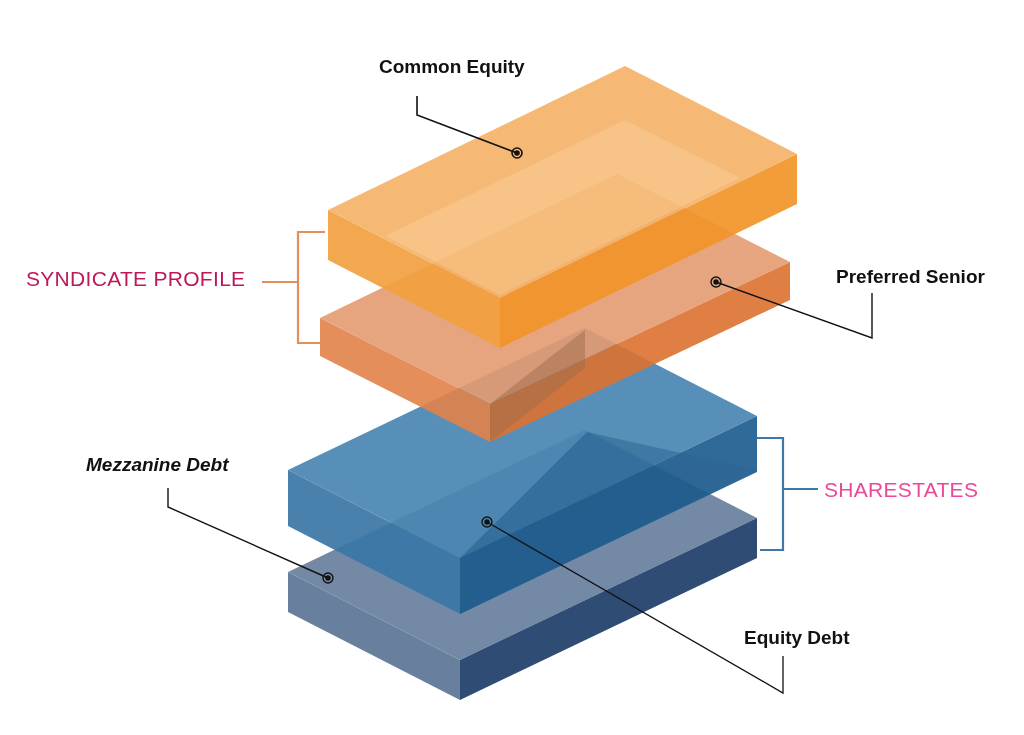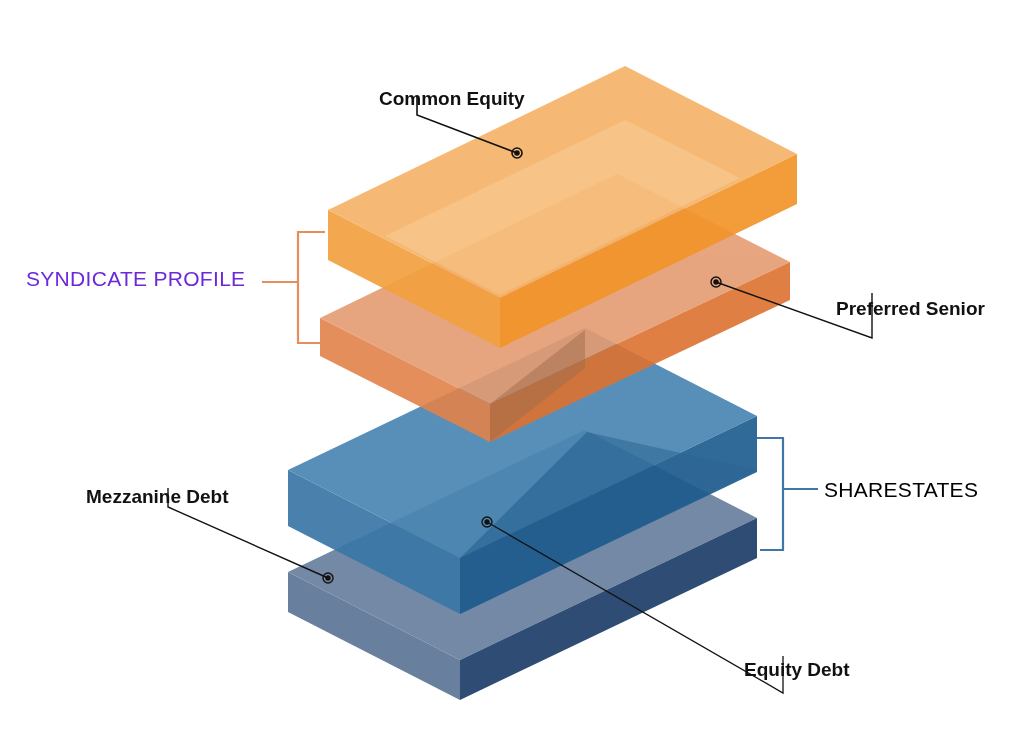--- a/index.html
+++ b/index.html
@@ -1,18 +1,18 @@
 <!DOCTYPE html>
 <html><head>
 <meta charset="utf-8">
 <style>
   html, body { margin: 0; padding: 0; background: #ffffff; }
   body { width: 1024px; height: 735px; position: relative; overflow: hidden; font-family: "Liberation Sans", sans-serif; }
   svg.stage { position: absolute; left: 0; top: 0; }
-  .label { position: absolute; font-family: "Liberation Sans", sans-serif; font-weight: 700; font-size: 19px; color: #111111; white-space: nowrap; margin-top: 32px; }
+  .label { position: absolute; font-family: "Liberation Sans", sans-serif; font-weight: 700; font-size: 19px; color: #111111; white-space: nowrap; }
   .group-label { position: absolute; font-family: "Liberation Sans", sans-serif; font-weight: 400; font-size: 21px; white-space: nowrap; letter-spacing: 0.3px; }
 </style>
 </head>
 <body>
 
 <svg class="stage" width="1024" height="735" viewBox="0 0 1024 735">
 
   <g>
 
     <polygon points="288,572 585,430 757,518 460,660" fill="#7489A6"></polygon>
@@ -70,17 +70,17 @@
   </g>
   <g stroke="#111" stroke-width="1.3" fill="none">
     <polyline points="487,522 783,693 783,656"></polyline>
     <circle cx="487" cy="522" r="5"></circle>
     <circle cx="487" cy="522" r="2" fill="#111"></circle>
   </g>
 </svg>
 
 <div class="label" style="left:379px; top:56px;">Common Equity</div>
 <div class="label" style="left:836px; top:266px;">Preferred Senior</div>
-<div class="label" style="left:86px; top:454px;">Mezzanine Debt</div>
+<div class="label" style="left:86px; top:454px;font-style:italic;">Mezzanine Debt</div>
 <div class="label" style="left:744px; top:627px;">Equity Debt</div>
 
-<div class="group-label" style="left:26px; top:267px; color:#6d28d9;">SYNDICATE PROFILE</div>
-<div class="group-label" style="left:824px; top:478px; color:#000000;">SHARESTATES</div>
+<div class="group-label" style="left:26px; top:267px; color:#be185d;">SYNDICATE PROFILE</div>
+<div class="group-label" style="left:824px; top:478px; color:#ec4899;">SHARESTATES</div>
 
 </body></html>

